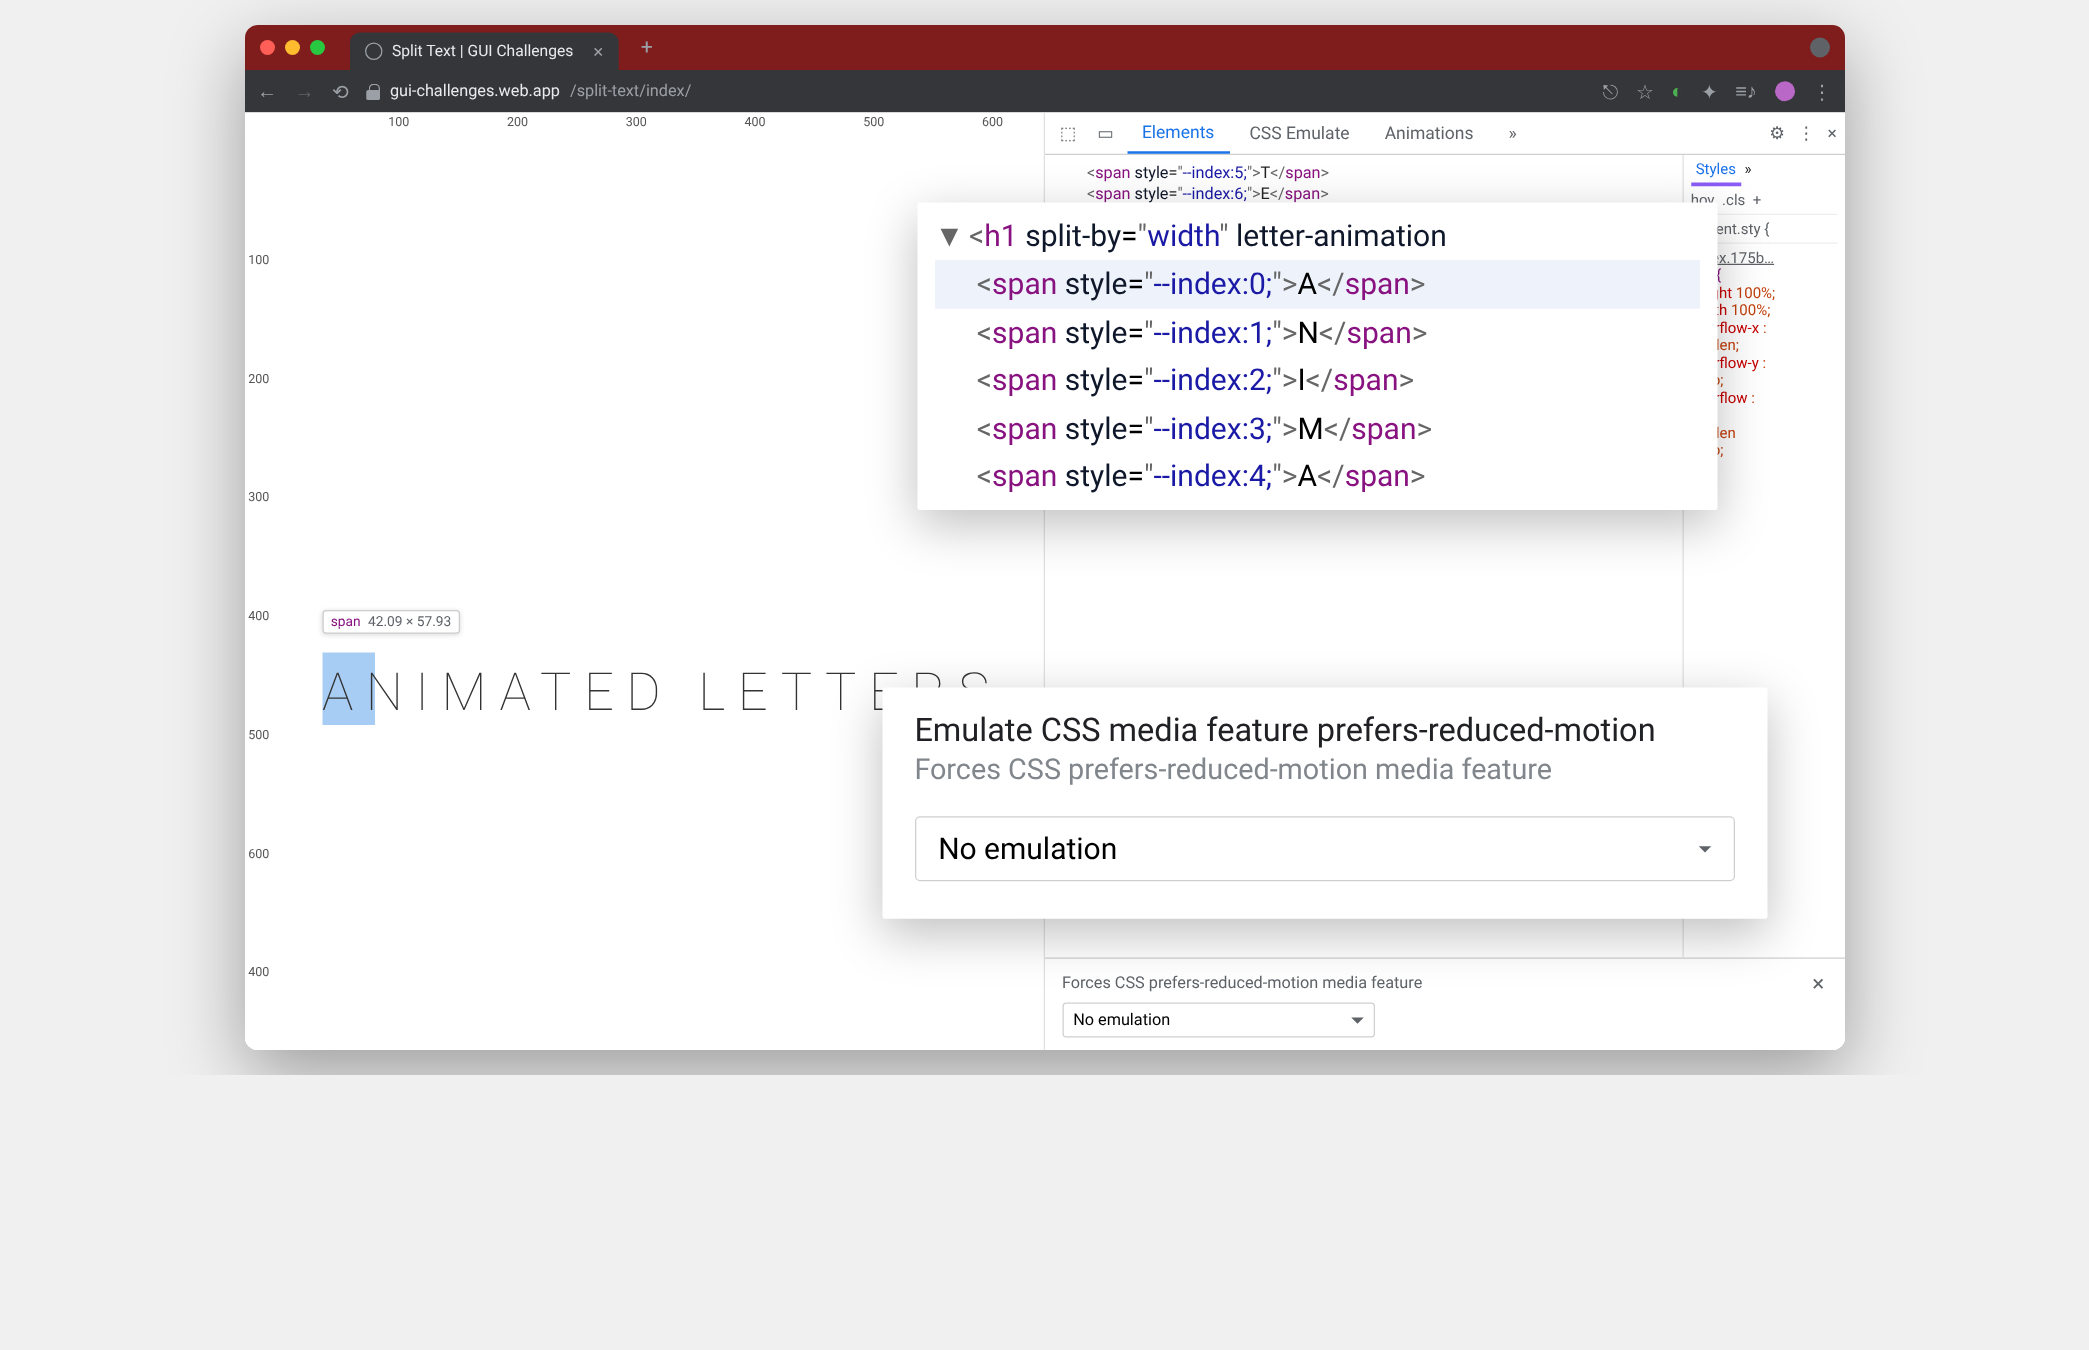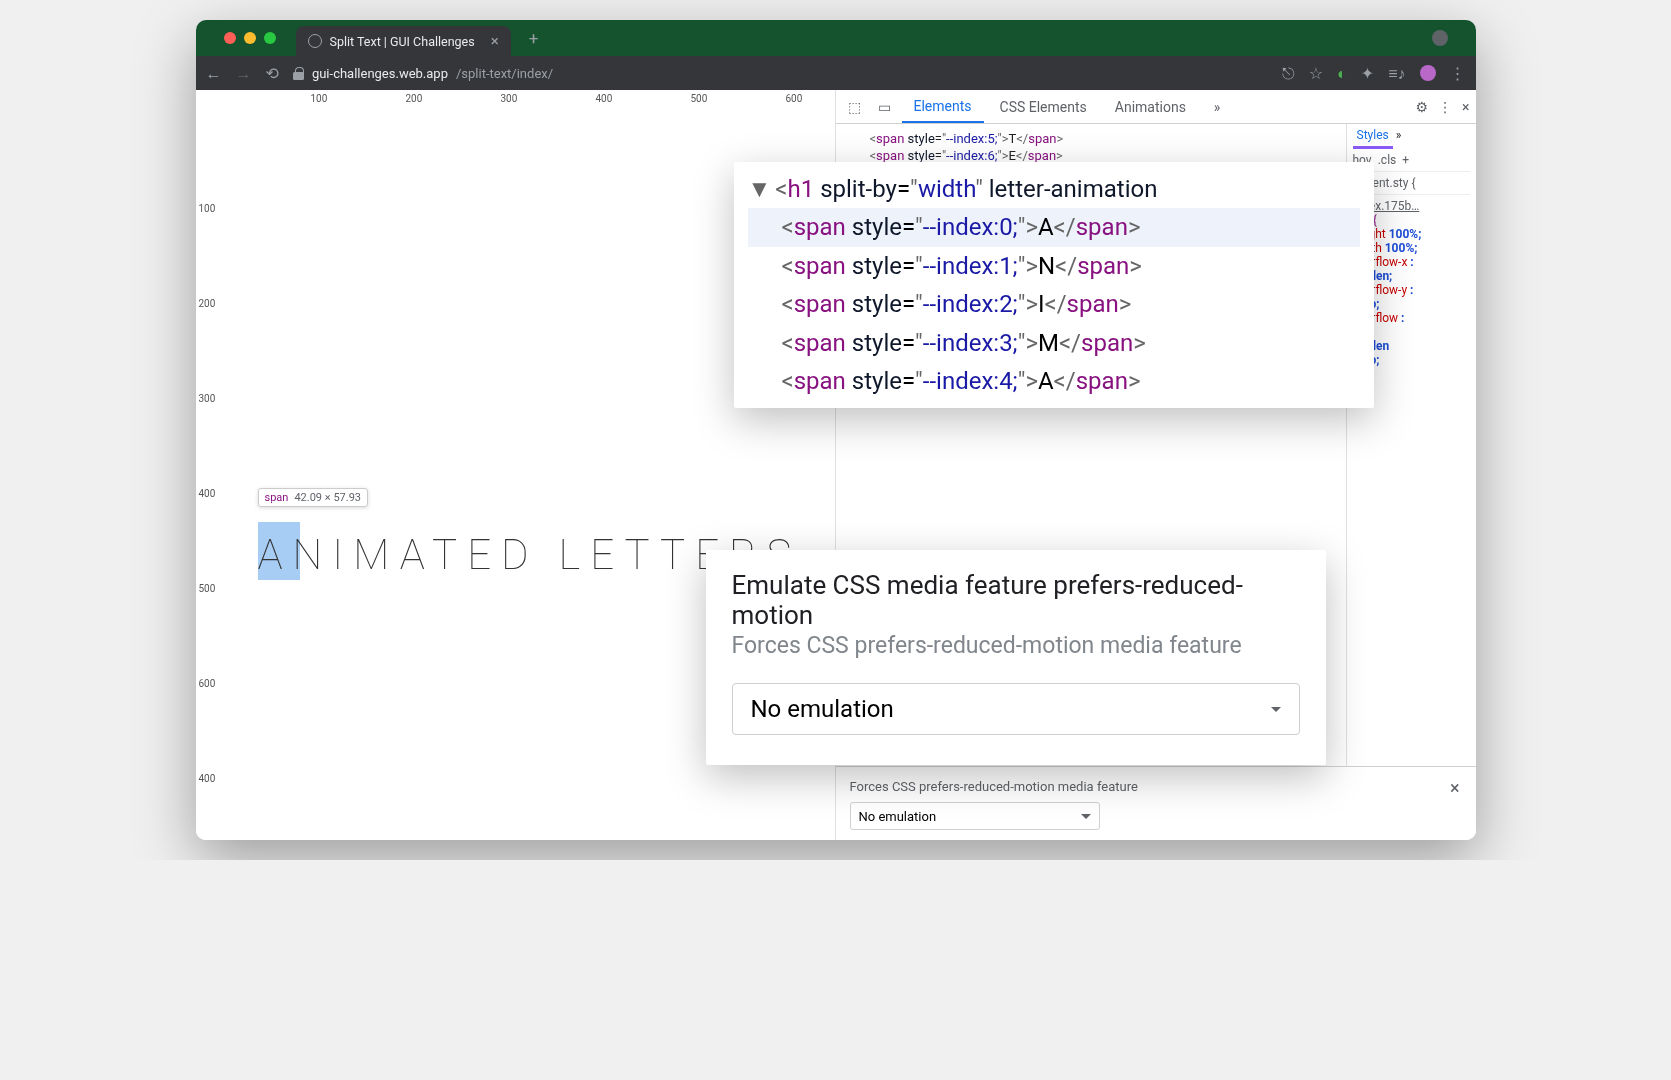--- a/index.html
+++ b/index.html
@@ -1,20 +1,20 @@
 <!DOCTYPE html>
 <html><head>
 <meta charset="utf-8">
 <style>
 * { margin:0; padding:0; box-sizing:border-box; font-family:-apple-system,BlinkMacSystemFont,"Segoe UI",Roboto,sans-serif; }
 body { background:#f0f0f0; display:flex; align-items:flex-start; justify-content:center; padding:20px; }
 .window { width:1280px; height:820px; background:#fff; border-radius:10px; box-shadow:0 20px 60px rgba(0,0,0,.35); overflow:hidden; position:relative; display:flex; flex-direction:column; }
 
 
-.titlebar { height:36px; background:#14532d; display:flex; align-items:center; padding:0 28px; gap:8px; }
+.titlebar { height:36px; background:#7f1d1d; display:flex; align-items:center; padding:0 12px; gap:8px; }
 .traffic { display:flex; gap:8px; }
 .traffic span { width:12px; height:12px; border-radius:50%; }
 .t-close{background:#ff5f57;} .t-min{background:#febc2e;} .t-max{background:#28c840;}
 .tab { margin-left:12px; height:30px; background:#35363a; border-radius:8px 8px 0 0; display:flex; align-items:center; padding:0 12px; color:#e8eaed; font-size:12.5px; gap:8px; align-self:flex-end;}
 .favicon { width:14px; height:14px; border:1.5px solid #9aa0a6; border-radius:50%; }
 .tab-x { color:#9aa0a6; font-size:15px; margin-left:8px; cursor:pointer; }
 .newtab { color:#9aa0a6; font-size:17px; margin-left:10px; cursor:pointer; }
 .userdot { margin-left:auto; width:16px; height:16px; border-radius:50%; background:#5f6368; }
 
 .toolbar { height:34px; background:#35363a; display:flex; align-items:center; padding:0 10px; gap:14px; color:#9aa0a6; }
@@ -50,33 +50,33 @@
 .dt-tab.active{color:#1a73e8;border-bottom:2px solid #1a73e8;}
 .dt-right{margin-left:auto;display:flex;gap:10px;align-items:center;}
 .dt-body{flex:1;display:flex;overflow:hidden;}
 .dom-col{flex:1;overflow:auto;font-family:Menlo,Consolas,monospace;font-size:13px;padding:6px 0 6px 20px;color:#222;}
 .dom-line{white-space:nowrap;padding:1px 0 1px 14px;}
 .dom-t{color:#881280;} .dom-a{color:#0f172a;} .dom-v{color:#1a1aa6;} .dom-br{color:#666;}
 .styles-col{width:130px;border-left:1px solid #e0e0e0;font-size:12px;padding:4px 6px;color:#222;font-family:Menlo,Consolas,monospace;overflow:hidden;}
 .styles-tab{color:#1a73e8;border-bottom:3px solid #8b5cf6;display:inline-block;padding:0 4px 4px;}
 .styles-row{display:flex;gap:6px;color:#5f6368;padding:4px 0;border-bottom:1px solid #eee;}
 .sty-link{color:#5f6368;text-decoration:underline;}
-.sty-prop{color:#c80000;} .sty-val{color:#1d4ed8;font-weight:bold;}
+.sty-prop{color:#c80000;} .sty-val{color:#c2410c;}
 .drawer{border-top:1px solid #d0d0d0;padding:10px 14px;font-size:13px;}
 .drawer-sub{color:#5f6368;margin:2px 0 8px;}
 .drawer-sel{width:250px;height:28px;border:1px solid #d0d0d0;border-radius:3px;padding:0 8px;display:flex;align-items:center;justify-content:space-between;font-size:13px;cursor:pointer;}
 .drawer-x{position:absolute;right:16px;color:#5f6368;font-size:18px;cursor:pointer;}
 
 
 .popout{position:absolute;background:#fff;box-shadow:0 12px 40px rgba(0,0,0,.25);border-radius:2px;}
 .pop-dom{top:142px;left:538px;width:640px;padding:8px 14px;font-family:Menlo,Consolas,monospace;font-size:24px;line-height:1.6;}
 .pop-dom .arrow{color:#666;margin-right:4px;}
 .pop-dom .line{white-space:nowrap;}
 .pop-dom .line.sel{background:#eef3fb;}
-.pop-render{top:530px;left:510px;width:620px;padding:20px 26px 30px;}
+.pop-render{top:530px;left:510px;width:708px;padding:20px 26px 30px;}
 .pop-render h2{font-size:26px;font-weight:400;color:#202124;}
 .pop-render .sub{font-size:23px;color:#80868b;margin-top:2px;}
 .pop-render .sel{margin-top:24px;height:52px;border:1px solid #cfcfcf;border-radius:4px;display:flex;align-items:center;justify-content:space-between;padding:0 18px;font-size:24px;cursor:pointer;}
 .triangle-down{width:0;height:0;border:5px solid transparent;border-top-color:#5f6368;margin-top:5px;}
 </style>
 </head>
 <body>
 
 <div class="window">
 
@@ -141,21 +141,21 @@
         <span class="dim">42.09 × 57.93</span>
       </div>
       <div class="heading">ANIMATED LETTERS</div>
     </div>
 
     <div class="devtools">
       <div class="dt-tabs">
         <span class="dt-ico">⬚</span>
         <span class="dt-ico">▭</span>
         <span class="dt-tab active">Elements</span>
-        <span class="dt-tab">CSS Elements</span>
+        <span class="dt-tab">CSS Emulate</span>
         <span class="dt-tab">Animations</span>
         <span class="dt-tab">»</span>
         <div class="dt-right">
           <span>⚙</span>
           <span>⋮</span>
           <span>×</span>
         </div>
       </div>
 
       <div class="dt-body">

